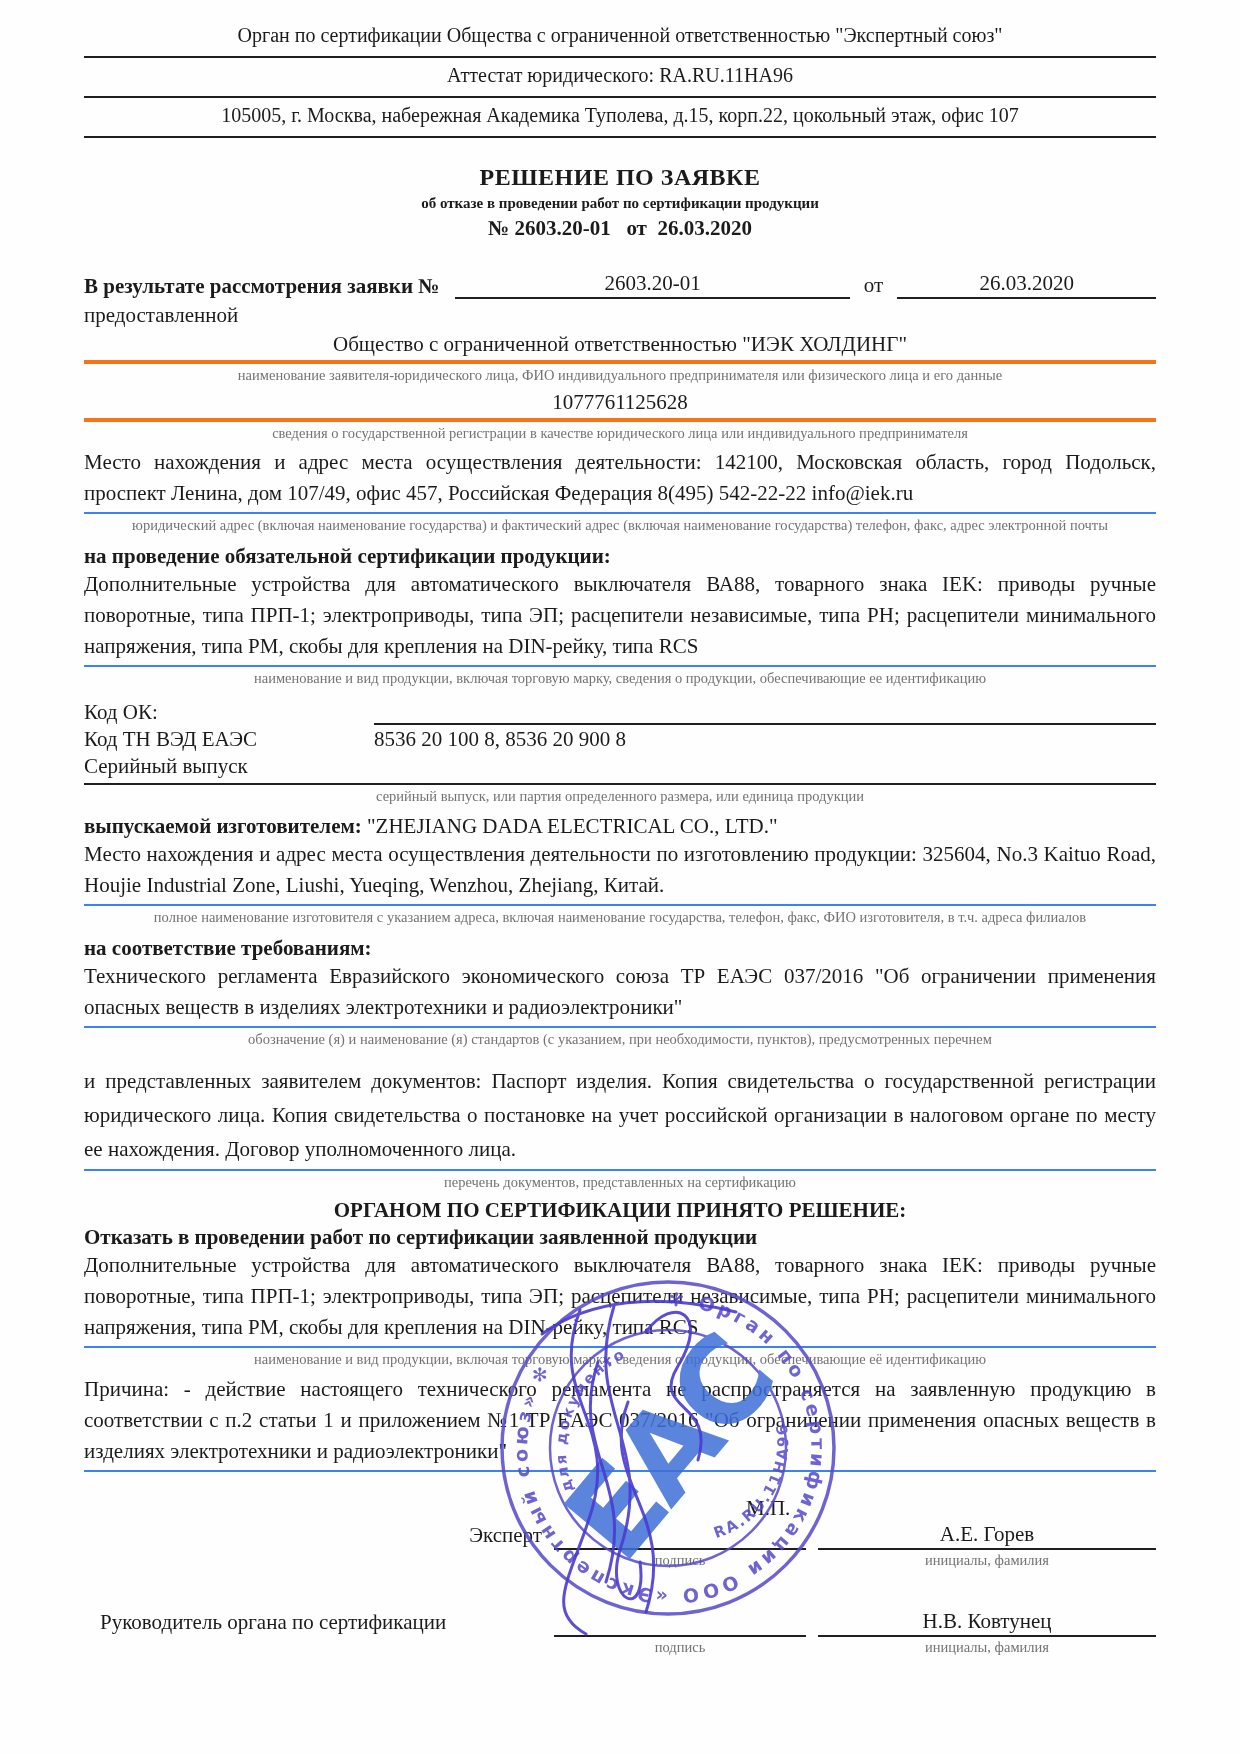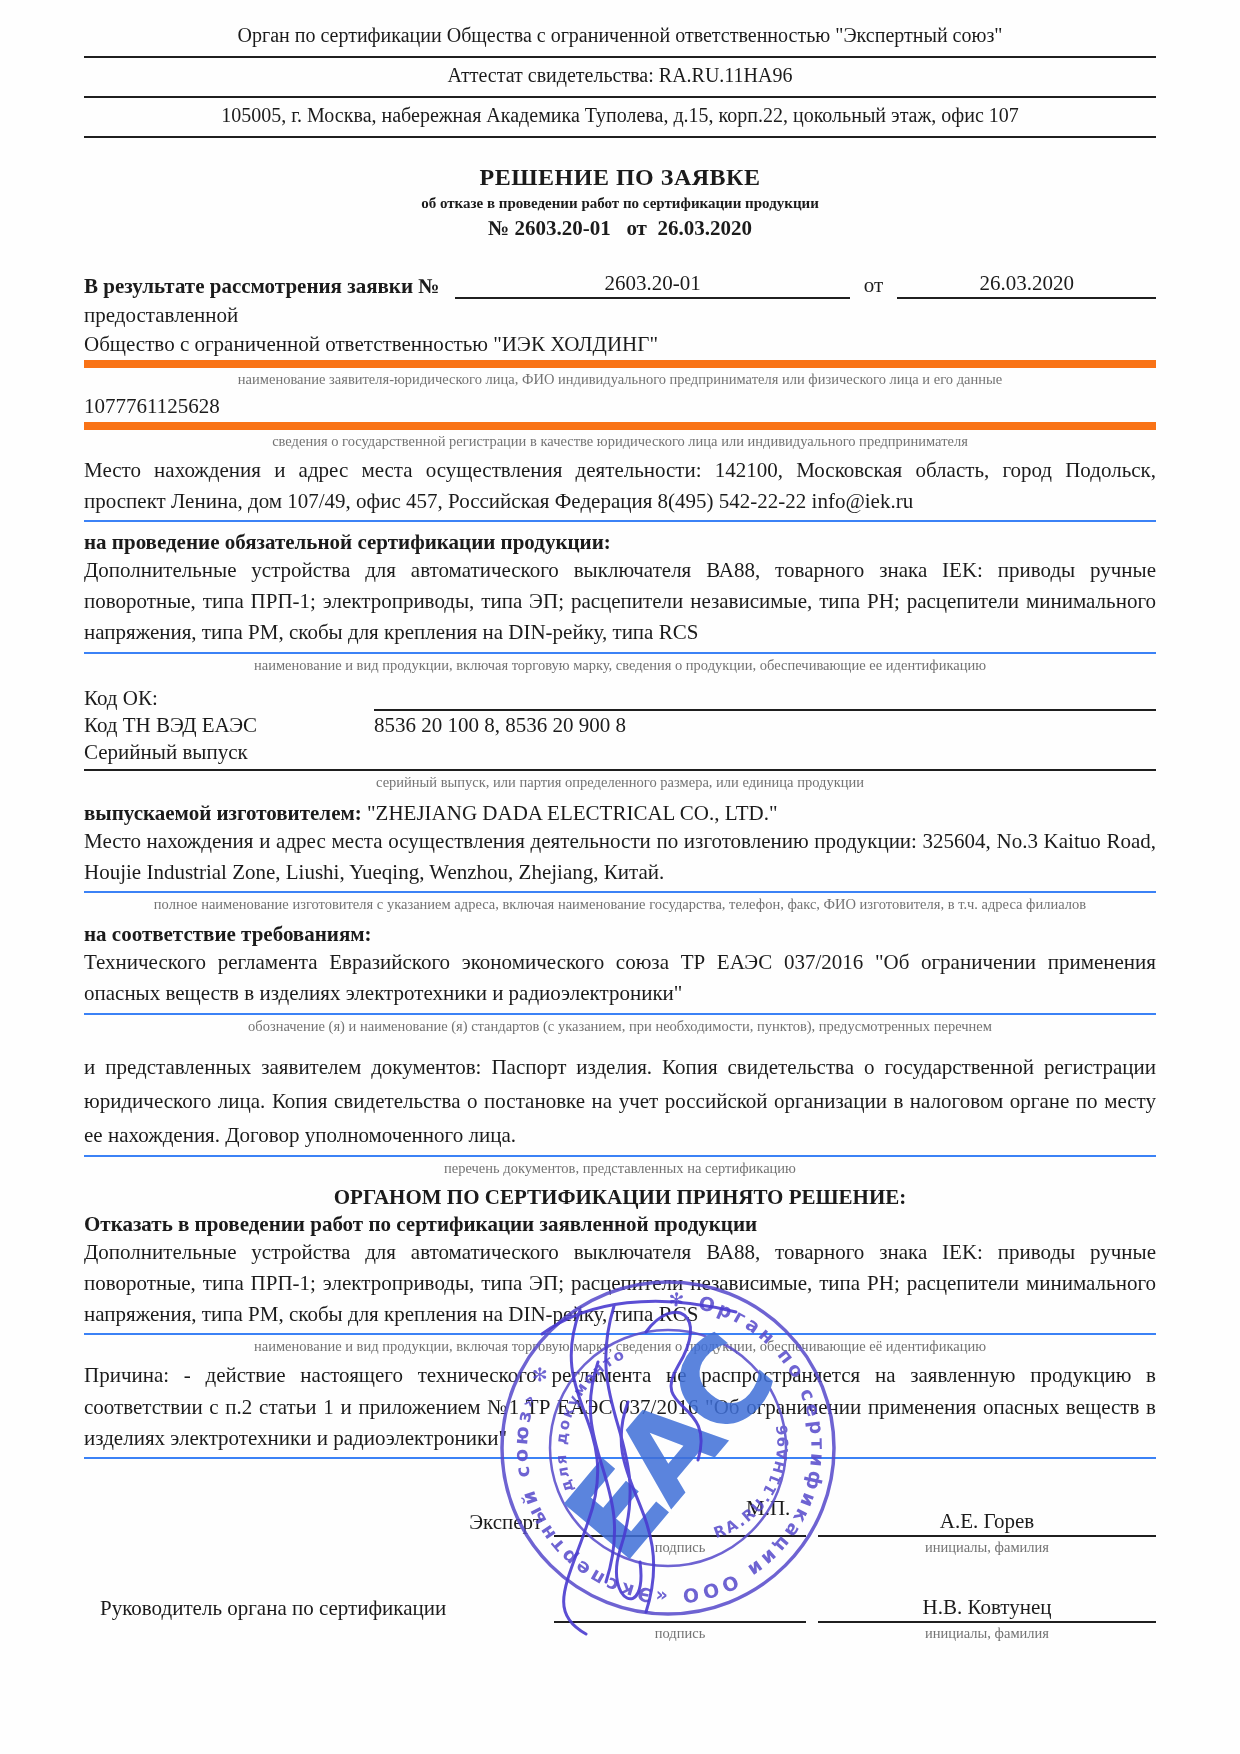--- a/index.html
+++ b/index.html
@@ -17,21 +17,21 @@
   .title-2{font-size:15px;font-weight:bold;margin-top:4px;}
   .title-3{font-size:21px;font-weight:bold;margin-top:4px;white-space:pre-wrap;}
   
   .app-row{display:flex;align-items:flex-end;margin-top:30px;font-size:21px;}
   .app-label{font-weight:bold;white-space:nowrap;}
   .fld{border-bottom:2px solid #1f1f1f;text-align:center;padding:0 6px 1px 6px;}
   .fld-num{flex:1.55;margin-left:16px;}
   .ot{margin:0 14px 1px 14px;}
   .fld-date{flex:1;}
   .line-plain{font-size:21px;margin-top:4px;}
-  .u-block{font-size:21px;border-bottom:8px solid #f97316;padding-bottom:3px;margin-top:4px;}
+  .u-block{font-size:21px;border-bottom:4px solid #f97316;padding-bottom:3px;margin-top:4px;text-align:center;}
   .caption{font-size:14.5px;color:#737373;text-align:center;line-height:1.35;margin-top:2px;}
   .par{font-size:21px;line-height:1.48;text-align:justify;}
   .par.u{border-bottom:2px solid #3b82f6;padding-bottom:3px;}
   .bold-head{font-size:21px;font-weight:bold;margin-top:8px;}
   
   .code-row1{display:flex;align-items:flex-end;font-size:21px;margin-top:6px;}
   .code-lbl{width:290px;flex:none;}
   .code-spacer{flex:1;border-bottom:2px solid #1f1f1f;height:28px;}
   .code-row2{display:flex;font-size:21px;margin-top:2px;}
   .code-row3{font-size:21px;border-bottom:2px solid #1f1f1f;padding-bottom:4px;margin-top:2px;}
@@ -52,41 +52,42 @@
   
   .stamp{position:absolute;left:492px;top:1272px;pointer-events:none;}
   .autograph{position:absolute;left:528px;top:1282px;pointer-events:none;}
 </style>
 </head>
 <body>
 
 <div class="page">
 
   <div class="hdr-line">Орган по сертификации Общества с ограниченной ответственностью "Экспертный союз"</div>
-  <div class="hdr-line">Аттестат свидетельства: RA.RU.11HA96</div>
+  <div class="hdr-line">Аттестат юридического: RA.RU.11HA96</div>
   <div class="hdr-line">105005, г. Москва, набережная Академика Туполева, д.15, корп.22, цокольный этаж, офис 107</div>
 
   <div class="title-block">
     <div class="title-1">РЕШЕНИЕ ПО ЗАЯВКЕ</div>
     <div class="title-2">об отказе в проведении работ по сертификации продукции</div>
     <div class="title-3">№ 2603.20-01   от  26.03.2020</div>
   </div>
 
   <div class="app-row">
     <span class="app-label">В результате рассмотрения заявки №</span>
     <span class="fld fld-num">2603.20-01</span>
     <span class="ot">от</span>
     <span class="fld fld-date">26.03.2020</span>
   </div>
   <div class="line-plain">предоставленной</div>
   <div class="u-block">Общество с ограниченной ответственностью "ИЭК ХОЛДИНГ"</div>
   <div class="caption">наименование заявителя-юридического лица, ФИО индивидуального предпринимателя или физического лица и его данные</div>
   <div class="u-block">1077761125628</div>
   <div class="caption">сведения о государственной регистрации в качестве юридического лица или индивидуального предпринимателя</div>
   <div class="par u" style="margin-top:4px;">Место нахождения и адрес места осуществления деятельности: 142100, Московская область, город Подольск, проспект Ленина, дом 107/49, офис 457, Российская Федерация 8(495) 542-22-22 info@iek.ru</div>
+  <div class="caption" style="max-width:1000px;margin-left:auto;margin-right:auto;">юридический адрес (включая наименование государства) и фактический адрес (включая наименование государства) телефон, факс, адрес электронной почты</div>
 
   <div class="bold-head">на проведение обязательной сертификации продукции:</div>
   <div class="par u">Дополнительные устройства для автоматического выключателя ВА88, товарного знака IEK: приводы ручные поворотные, типа ПРП-1; электроприводы, типа ЭП; расцепители независимые, типа РН; расцепители минимального напряжения, типа РМ, скобы для крепления на DIN-рейку, типа RCS</div>
   <div class="caption">наименование и вид продукции, включая торговую марку, сведения о продукции, обеспечивающие ее идентификацию</div>
 
   <div class="code-row1">
     <span class="code-lbl">Код ОК:</span>
     <span class="code-spacer"></span>
   </div>
   <div class="code-row2">

